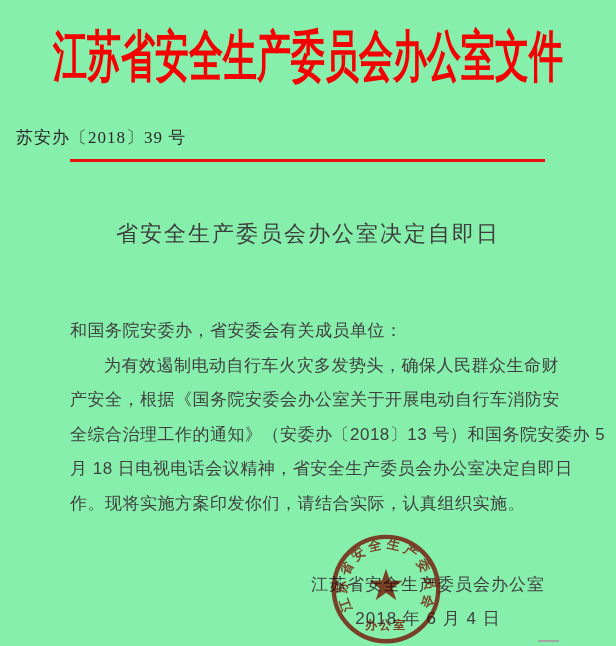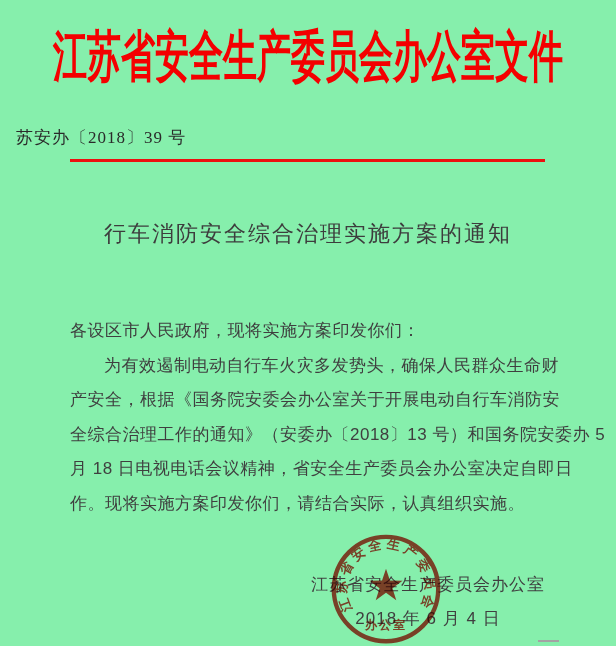--- a/index.html
+++ b/index.html
@@ -110,25 +110,25 @@
 
 <div class="page">
 
   <div class="red-header">江苏省安全生产委员会办公室文件</div>
 
   <div class="doc-number">苏安办〔2018〕39 号</div>
 
   <div class="red-divider"></div>
 
   <div class="doc-title">
-    <div>行车消防安全综合治理实施方案的通知</div>
+    <div>省安全生产委员会办公室决定自即日</div>
   </div>
 
   <div class="body-text">
-    <div class="line">各设区市人民政府，现将实施方案印发你们：</div>
+    <div class="line">和国务院安委办，省安委会有关成员单位：</div>
     <div class="line indent">为有效遏制电动自行车火灾多发势头，确保人民群众生命财</div>
     <div class="line">产安全，根据《国务院安委会办公室关于开展电动自行车消防安</div>
     <div class="line">全综合治理工作的通知》（安委办〔2018〕13 号）和国务院安委办 5</div>
     <div class="line">月 18 日电视电话会议精神，省安全生产委员会办公室决定自即日</div>
     <div class="line">作。现将实施方案印发你们，请结合实际，认真组织实施。</div>
   </div>
 
   <div class="signature-block">
     <div class="org">江苏省安全生产委员会办公室</div>
     <div class="date">2018 年 6 月 4 日</div>

